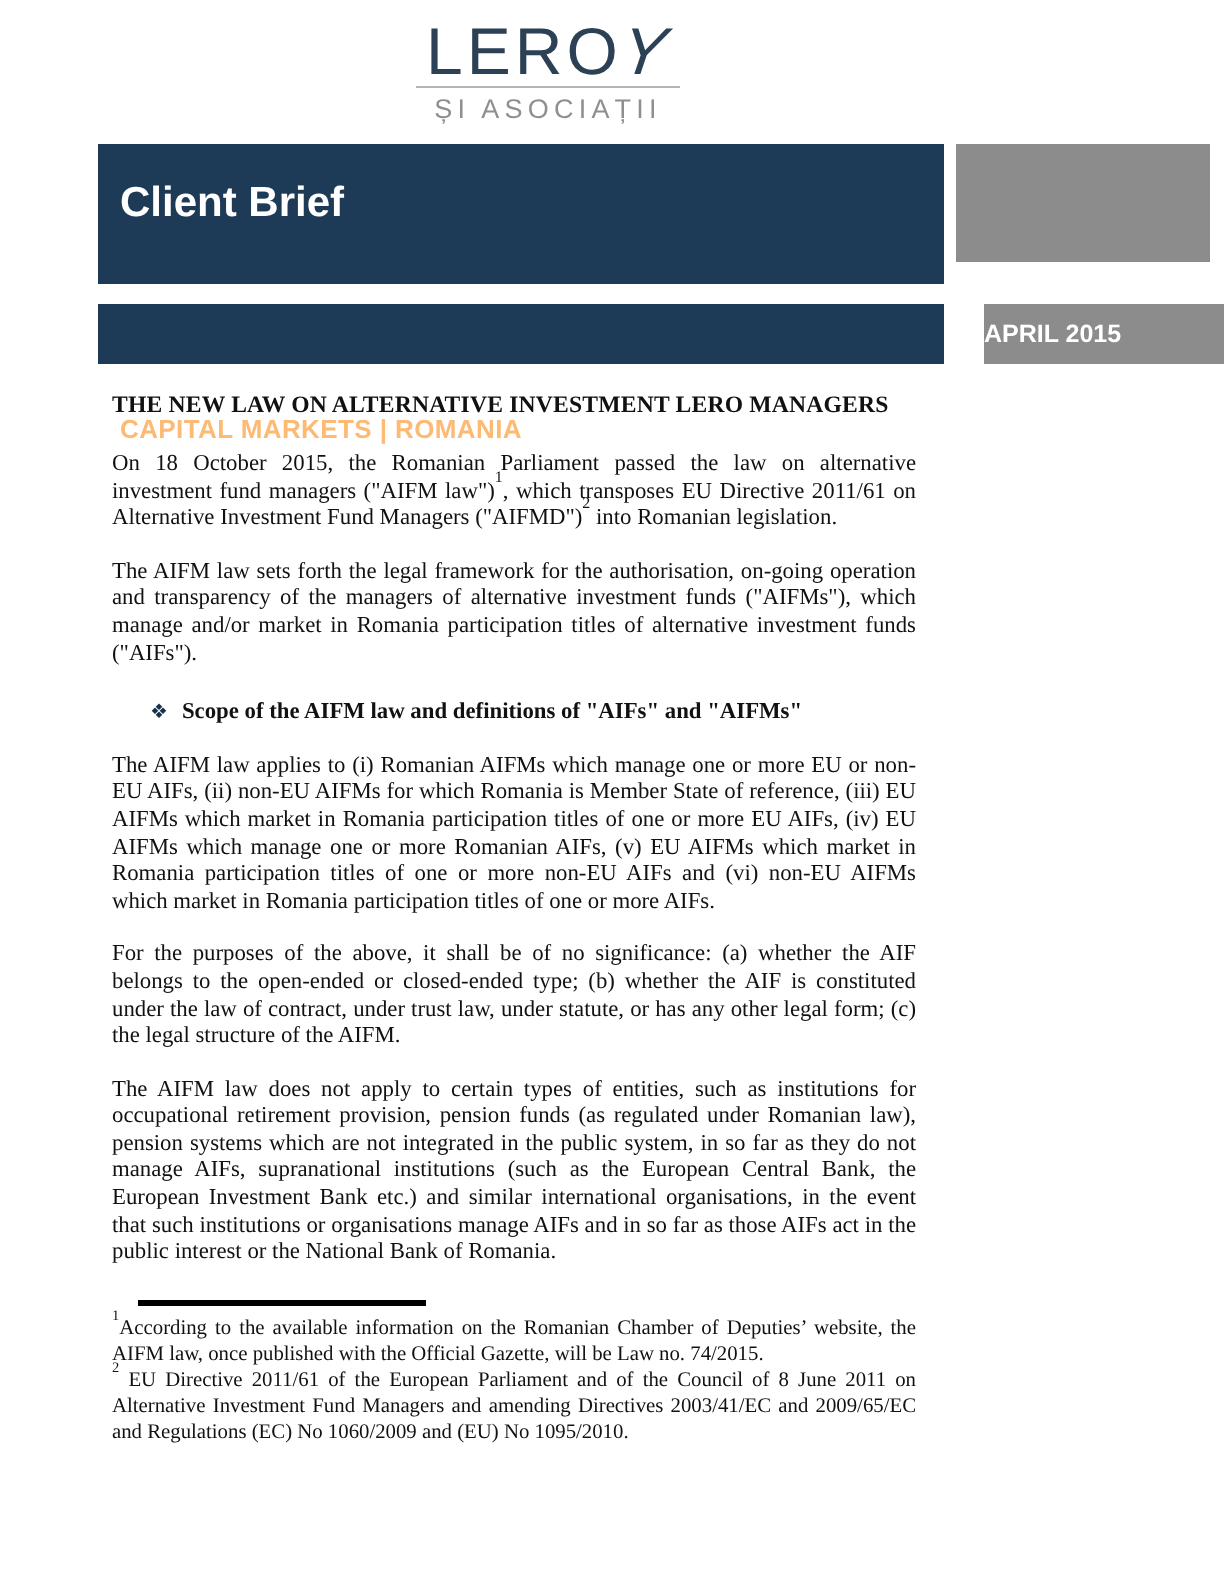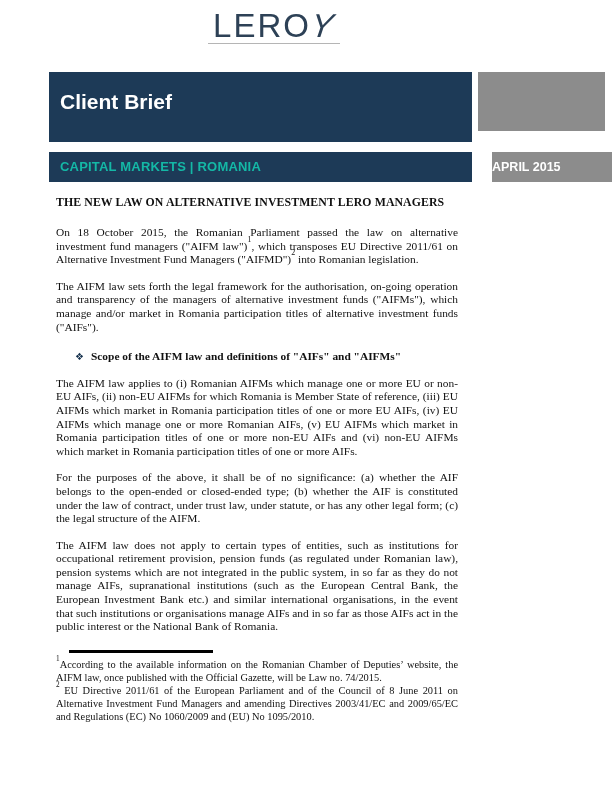--- a/index.html
+++ b/index.html
@@ -74,24 +74,25 @@
     position: absolute;
     left: 49px; top: 152px;
     width: 423px; height: 30px;
     background: var(--navy, #1d3a57);
   }
   .topic-label {
     font-family: "Liberation Sans", "DejaVu Sans", sans-serif;
     font-weight: bold;
     font-size: 13px;
     letter-spacing: 0.2px;
-    color: #14b8a6;
+    color: #fdba74;
     line-height: 30px;
     padding-left: 11px;
     white-space: nowrap;
+    margin-top: 48px;
   }
   .date-badge {
     position: absolute;
     left: 492px; top: 152px;
     width: 127px; height: 30px;
     background: var(--accent-gray, #8c8c8c);
   }
   .date-label {
     font-family: "Liberation Sans", "DejaVu Sans", sans-serif;
     font-weight: bold;
@@ -159,20 +160,21 @@
   }
 </style>
 </head>
 <body>
 
 <div class="page">
 
   <div class="logo">
     <div class="logo-wordmark"><span>LERO</span><span class="y">Y</span></div>
     <div class="logo-rule"></div>
+    <div class="logo-subtitle">ȘI ASOCIAȚII</div>
   </div>
 
   <div class="banner">
     <div class="banner-title">Client Brief</div>
   </div>
   <div class="accent-block"></div>
 
   <div class="topic-bar">
     <div class="topic-label">CAPITAL MARKETS | ROMANIA</div>
   </div>

